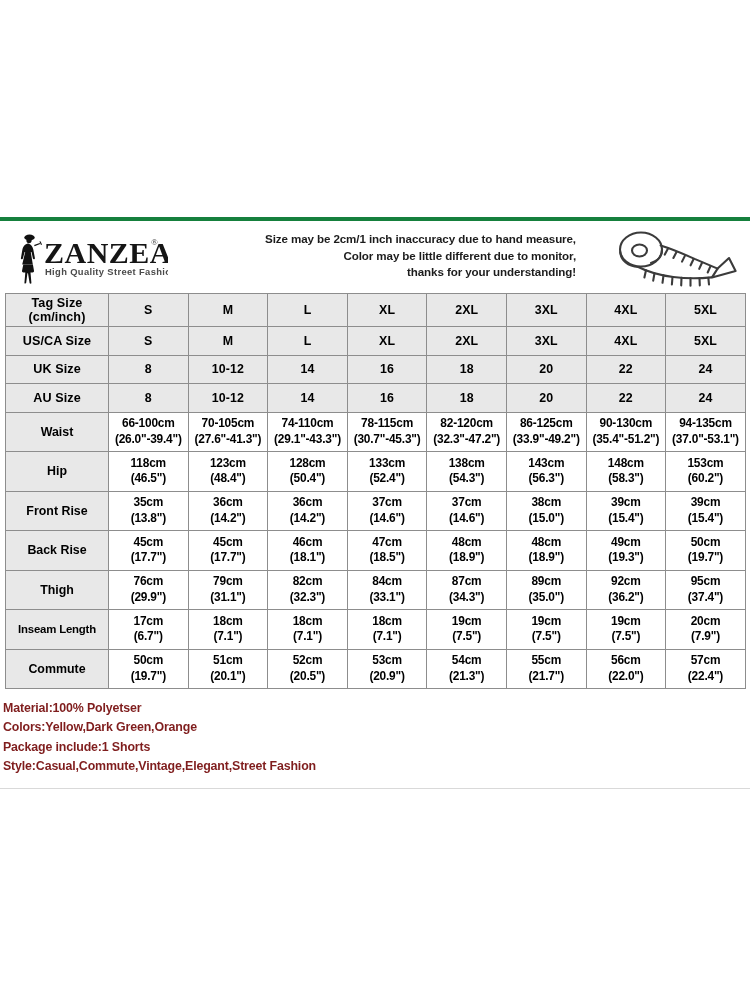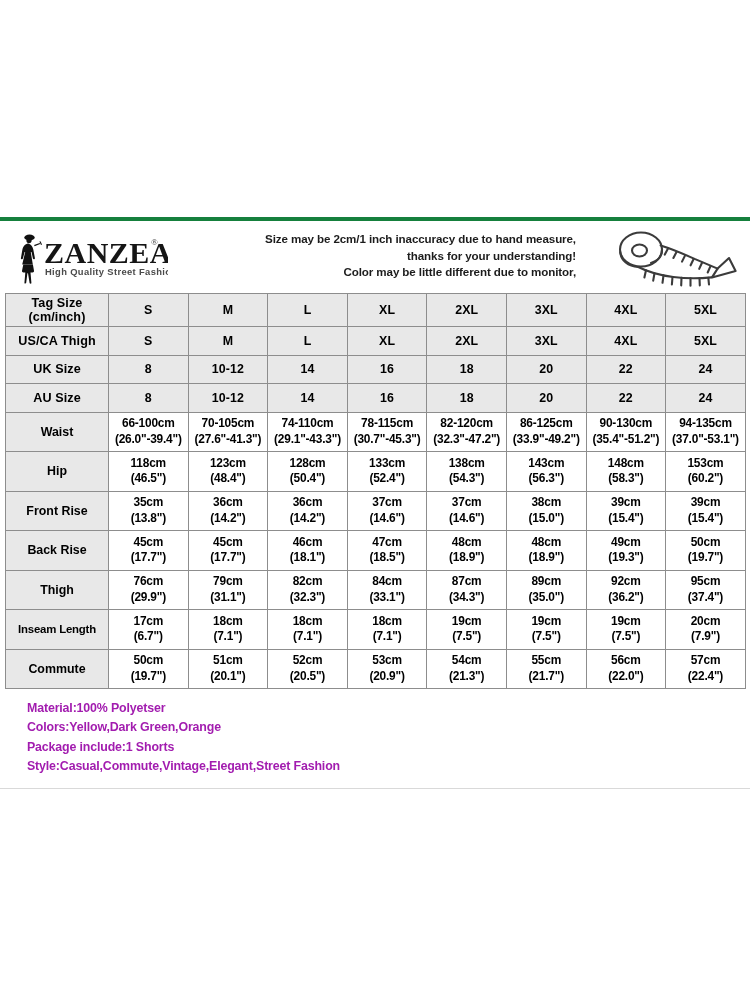--- a/index.html
+++ b/index.html
@@ -124,27 +124,26 @@
   td.val .cm  { display: block; }
   td.val .in  { display: block; }
 
   tr.meas td.lbl.narrow { font-size: 11.4px; letter-spacing: -0.2px; }
 
   
   .notes {
     padding: 10px 0 12px 3px;
   }
   .notes .line {
-    color: #a21caf;
+    color: #7f1d1d;
     font-size: 12.4px;
     font-weight: 700;
     line-height: 19.3px;
     letter-spacing: -0.15px;
     white-space: nowrap;
-    margin-left: 24px;
   }
 </style>
 </head>
 <body>
 
 <div id="page">
 
   <div class="card">
 
     <div class="banner">
@@ -162,22 +161,22 @@
           </g>
 
           <text x="36" y="33" font-family="'Liberation Serif', serif" font-size="30" font-weight="700" fill="#151515" letter-spacing="0.5">ZANZEA</text>
           <text x="143" y="15" font-family="'Liberation Serif', serif" font-size="9" fill="#333333">®</text>
           <text x="37" y="45" font-family="'Liberation Sans', sans-serif" font-size="9.4" font-weight="700" fill="#4a4a4a" letter-spacing="0.35">High Quality Street Fashion</text>
         </svg>
       </div>
 
       <div class="notice">
         <div>Size may be 2cm/1 inch inaccuracy due to hand measure,</div>
+        <div>Color may be little different due to monitor,</div>
         <div>thanks for your understanding!</div>
-        <div>Color may be little different due to monitor,</div>
       </div>
 
       <div class="tape">
         <svg width="132" height="62" viewBox="0 0 132 62" xmlns="http://www.w3.org/2000/svg">
           <g fill="none" stroke="#3b3b3b" stroke-width="2.1" stroke-linejoin="round" stroke-linecap="round">
 
             <ellipse cx="33" cy="22.5" rx="21" ry="17"></ellipse>
 
             <ellipse cx="31.5" cy="23.5" rx="7.5" ry="6"></ellipse>
 
@@ -234,21 +233,21 @@
           <td>M</td>
           <td>L</td>
           <td>XL</td>
           <td>2XL</td>
           <td>3XL</td>
           <td>4XL</td>
           <td>5XL</td>
         </tr>
 
         <tr class="hdr">
-          <td class="lbl">US/CA Thigh</td>
+          <td class="lbl">US/CA Size</td>
           <td>S</td>
           <td>M</td>
           <td>L</td>
           <td>XL</td>
           <td>2XL</td>
           <td>3XL</td>
           <td>4XL</td>
           <td>5XL</td>
         </tr>
 

